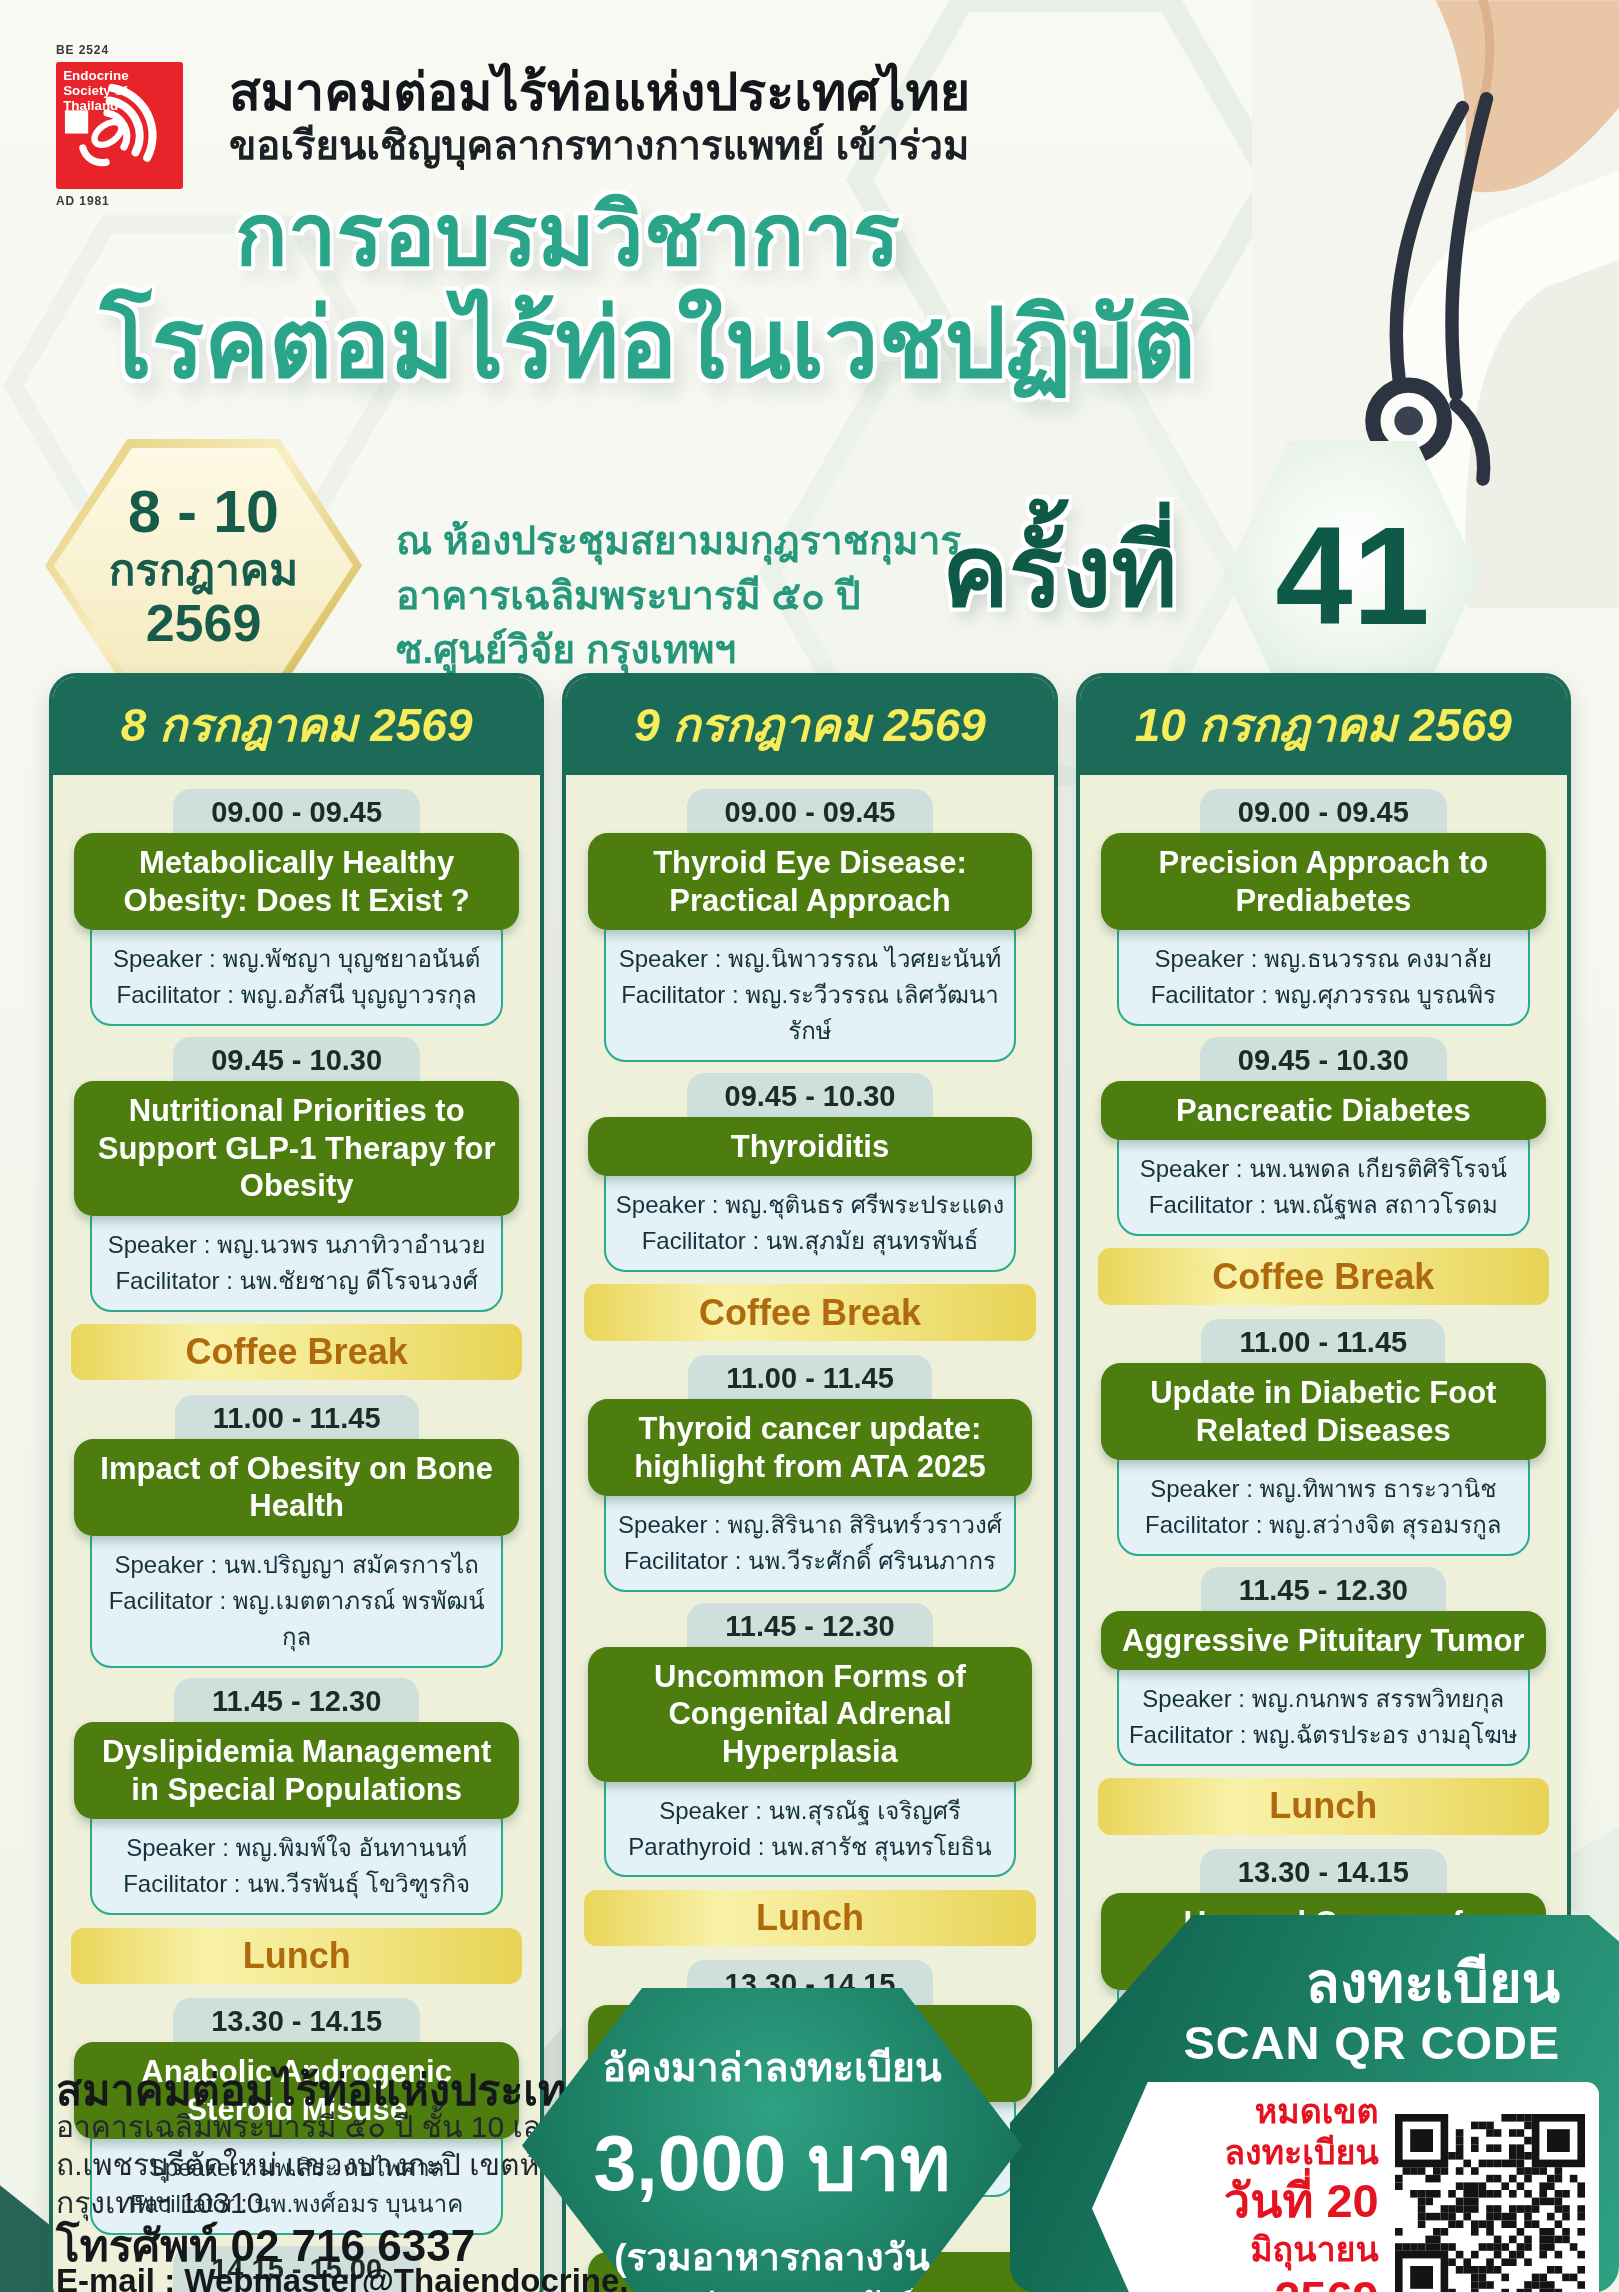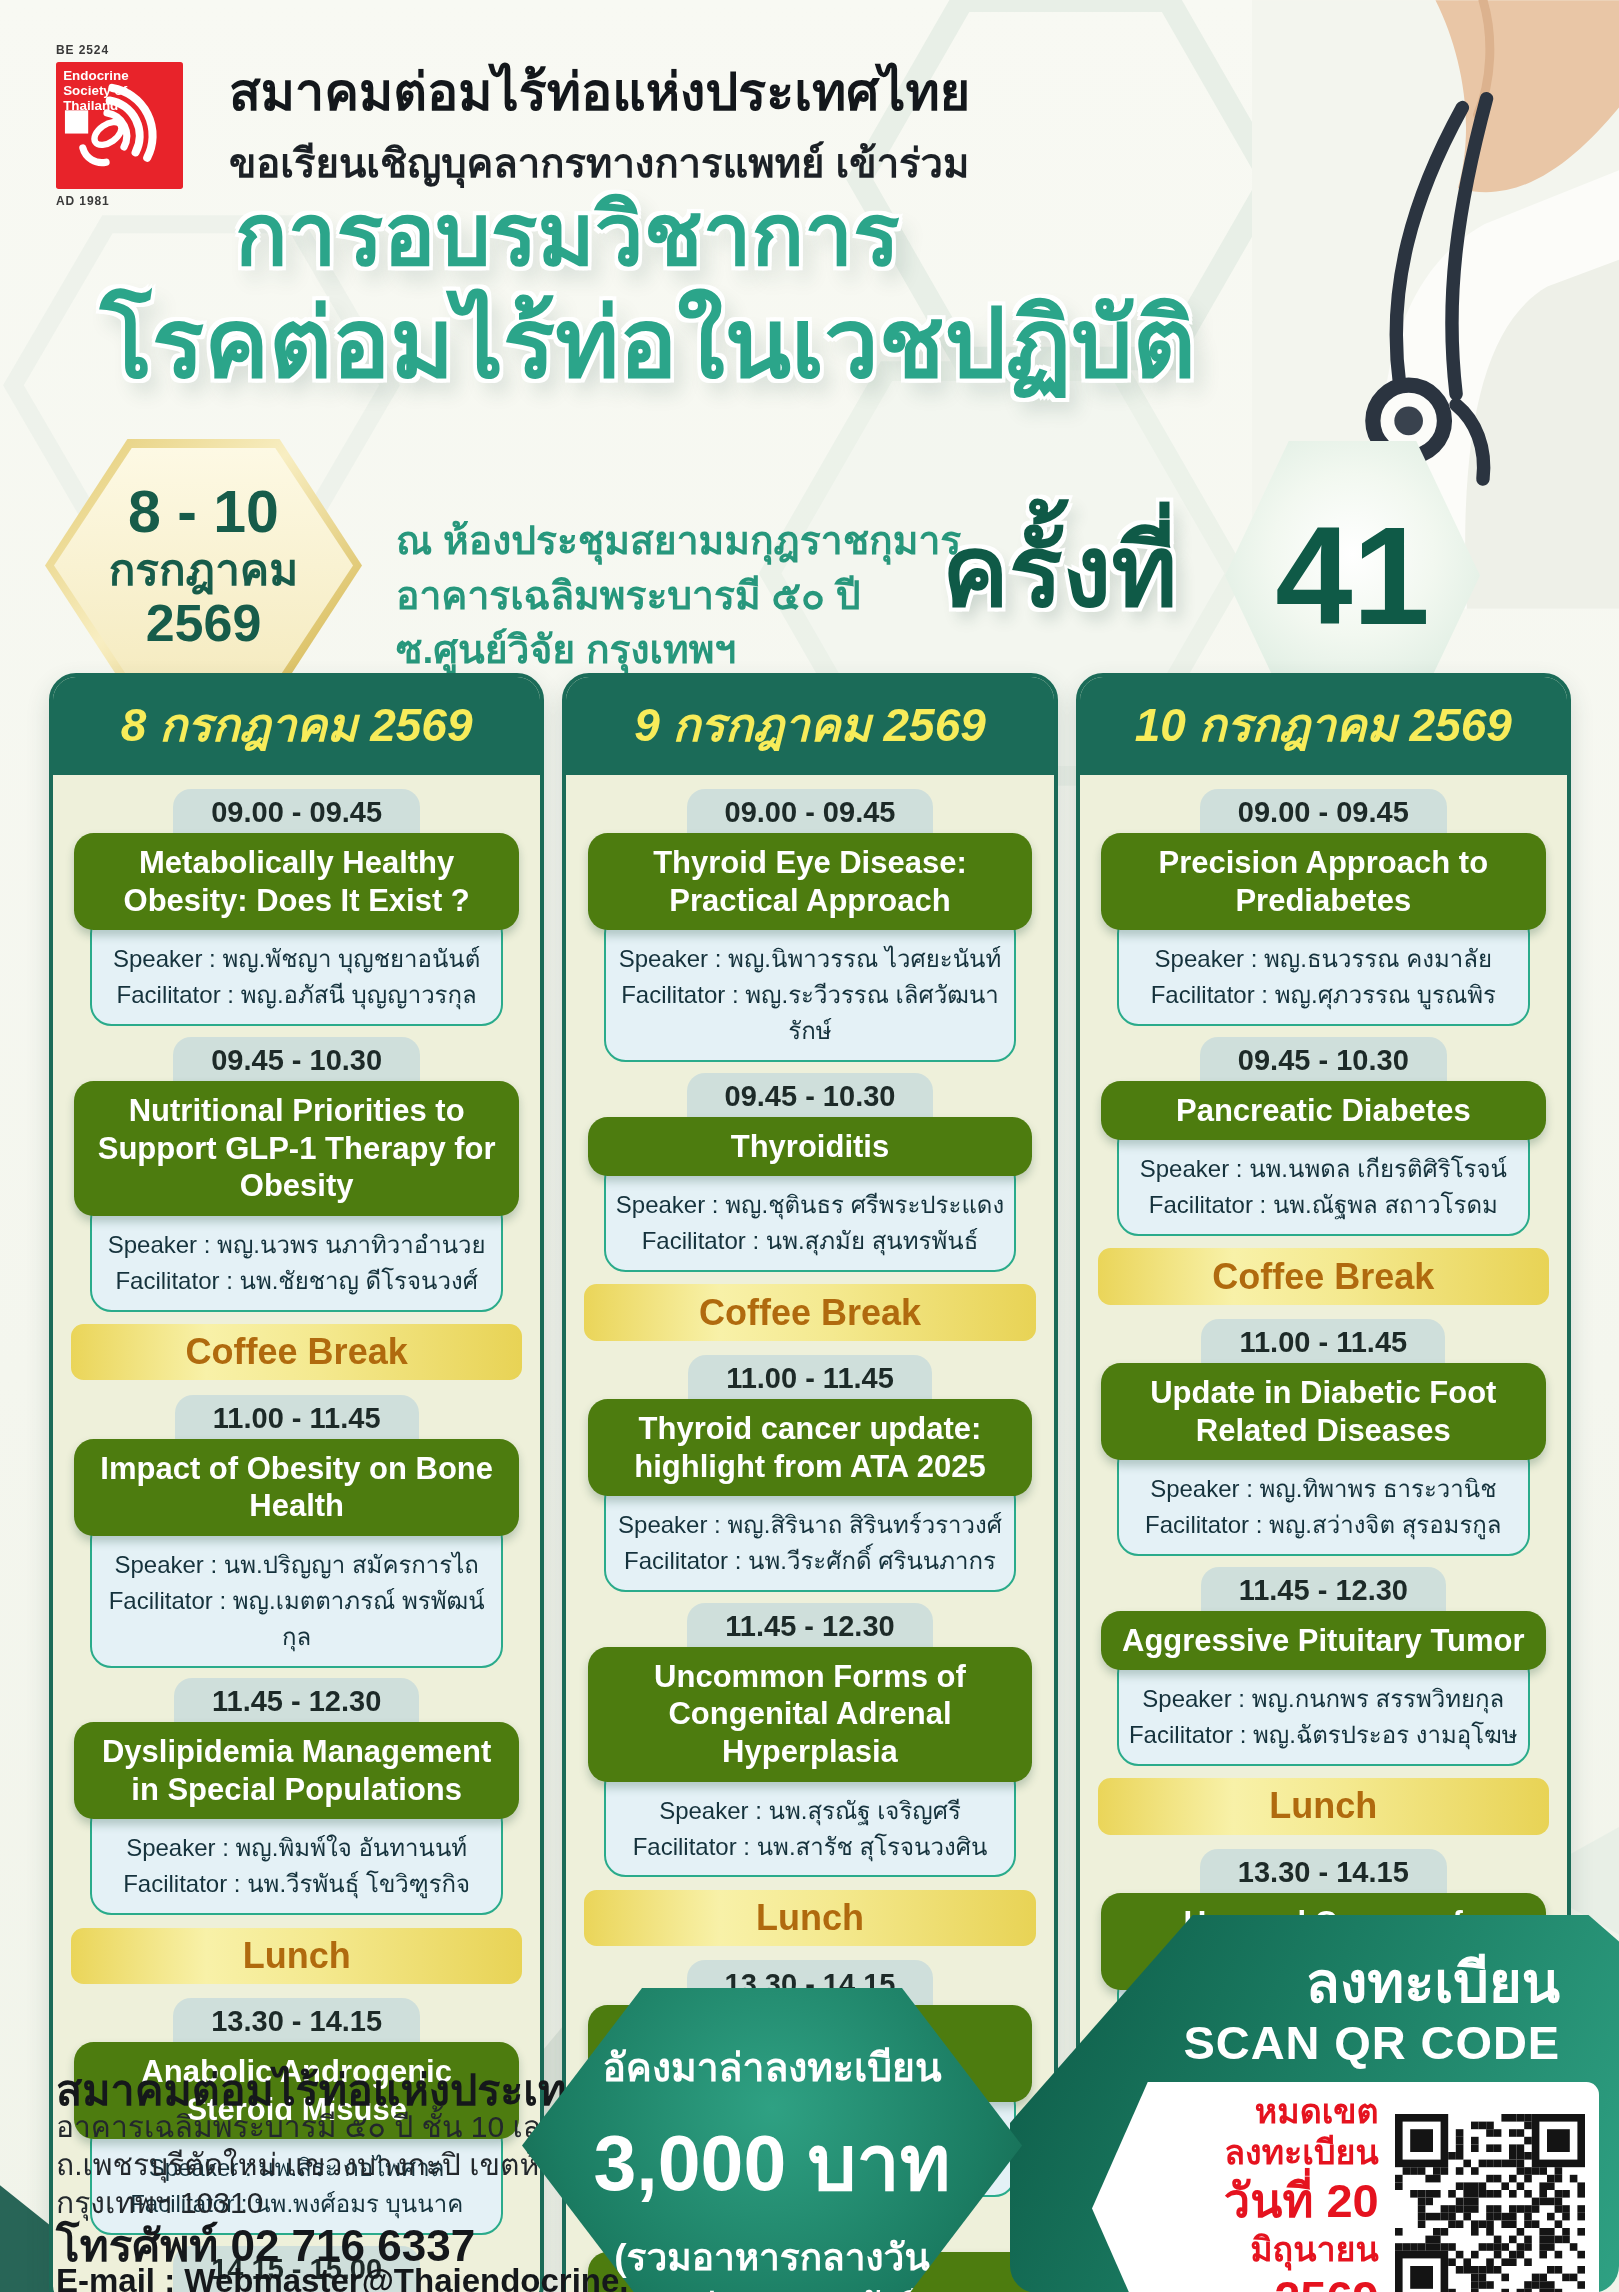--- a/index.html
+++ b/index.html
@@ -12,21 +12,21 @@
 
   
   .photo { position:absolute; right:0; top:0; width:367px; height:609px; z-index:1; }
 
   
   .logo { position:absolute; left:56px; top:43px; z-index:3; }
   .logo-era { font-size:12px; font-weight:bold; color:#3a3a3a; letter-spacing:0.9px; }
   .logo-box { width:127px; height:127px; background:#e8232a; margin:4.5px 0 5.4px; position:relative; border-radius:2.7px; }
   .logo-label { position:absolute; top:6.3px; left:7.2px; color:#fff; font-size:13.4px; line-height:1.12; font-weight:bold; z-index:2; width:72px;}
   .org   { position:absolute; left:229px; top:50px;  font-size:52px; font-weight:bold; color:#13171b; z-index:3;}
-  .invite{ position:absolute; left:229px; top:131px; font-size:40px; font-weight:bold; color:#1c2126; z-index:3;}
+  .invite{ position:absolute; left:229px; top:113px; font-size:40px; font-weight:bold; color:#1c2126; z-index:3;}
 
   .outline-green { color:#2ba58a;
     text-shadow: 3.6px 3.6px 0 #fff, -3.6px -3.6px 0 #fff, 3.6px -3.6px 0 #fff, -3.6px 3.6px 0 #fff,
                  0 3.6px 0 #fff, 0 -3.6px 0 #fff, 3.6px 0 0 #fff, -3.6px 0 0 #fff,
                  9px 12.5px 19.7px rgba(30,70,60,.18); }
   .title1 { position:absolute; left:235px; top:176px; font-size:87px;  font-weight:bold; line-height:1.35; z-index:2; }
   .title2 { position:absolute; left:100px; top:279px; font-size:97px; font-weight:bold; line-height:1.35; z-index:2; }
 
   .edition-label { position:absolute; left:942px; top:491px; font-size:100px; font-weight:bold; color:#0f5a47; z-index:2;
     text-shadow: 3.6px 3.6px 0 #fff, -3.6px -3.6px 0 #fff, 3.6px -3.6px 0 #fff, -3.6px 3.6px 0 #fff, 7.2px 10.7px 16px rgba(30,70,60,.2); }
@@ -247,21 +247,21 @@
             <div class="people-box">
               <div>Speaker : พญ.สิรินาถ สิรินทร์วราวงศ์</div>
               <div>Facilitator : นพ.วีระศักดิ์ ศรินนภากร</div>
             </div>
           </div>
           <div class="session">
             <div class="time-chip">11.45 - 12.30</div>
             <div class="title-chip">Uncommon Forms of Congenital Adrenal Hyperplasia</div>
             <div class="people-box">
               <div>Speaker : นพ.สุรณัฐ เจริญศรี</div>
-              <div>Facilitator : นพ.สารัช สุโรจนวงศิน</div>
+              <div>Parathyroid : นพ.สารัช สุนทรโยธิน</div>
             </div>
           </div>
           <div class="break-bar">Lunch</div>
           <div class="session">
             <div class="time-chip">13.30 - 14.15</div>
             <div class="title-chip">Non-Neoplastic Hypercortisolism</div>
             <div class="people-box">
               <div>Speaker : พญ.วาสิตา วราชิต ภาคสุข</div>
               <div>Facilitator : พญ.ปดิพร ลิ้มอัมพรเพชร</div>
             </div>

